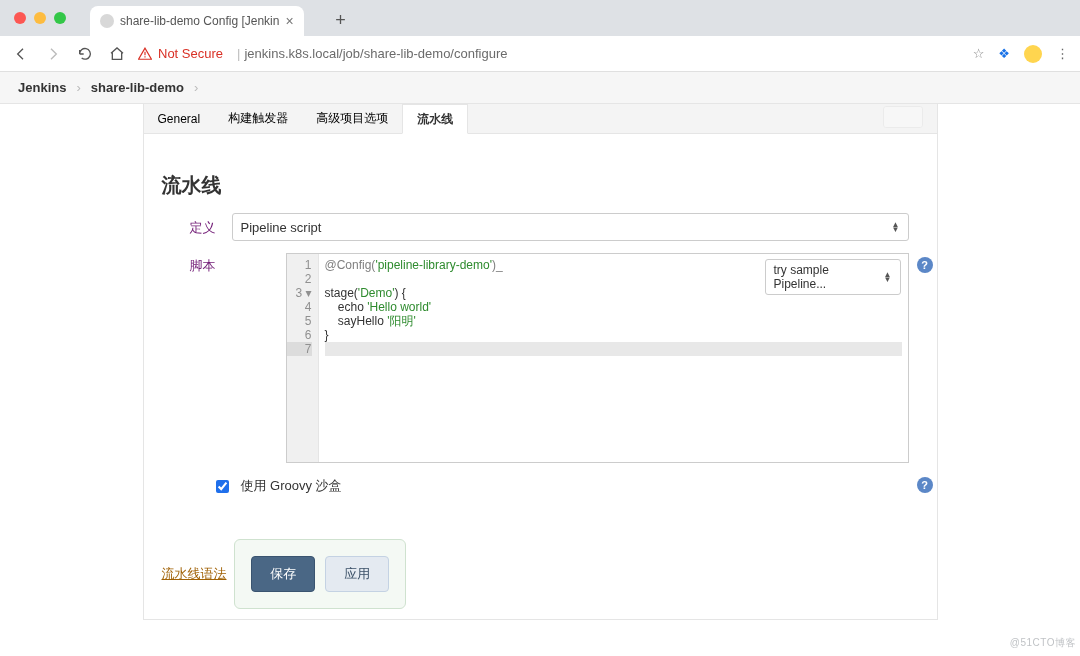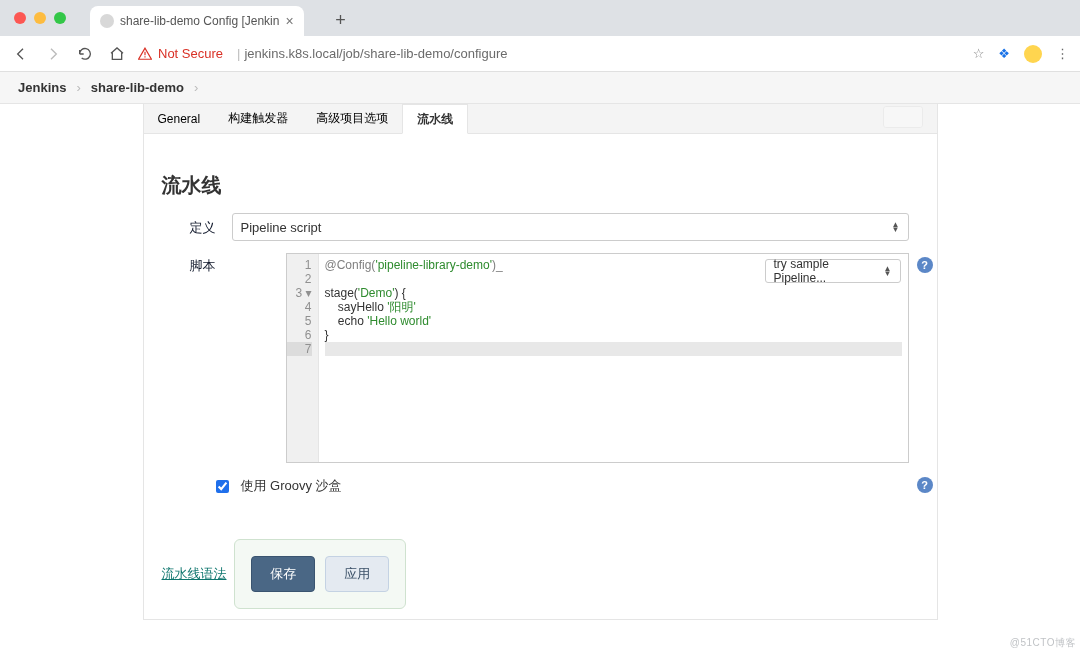--- a/index.html
+++ b/index.html
@@ -28,40 +28,40 @@
 .crumbs .chev{color:#bbb;margin:0 10px}
 .page{display:flex;justify-content:center;padding-top:0}
 .panel{width:795px;border:1px solid #e5e5e5;border-top:none;margin-top:0;background:#fff}
 .tabbar{height:30px;background:#f4f4f4;border-bottom:1px solid #e5e5e5;display:flex;align-items:stretch;position:relative}
 .tabitem{padding:0 14px;display:flex;align-items:center;color:#000000;font-size:12px;cursor:pointer}
 .tabitem.active{background:#fff;border:1px solid #e5e5e5;border-bottom:1px solid #fff;margin-bottom:-1px;color:#333;font-weight:600;border-top:1px solid #e5e5e5}
 .tbghost{position:absolute;right:14px;top:2px;width:40px;height:22px;border:1px solid #ddd;border-radius:3px;opacity:.35;background:#fff}
 .content{padding:20px 28px 10px 18px}
 h2.section{font-size:20px;font-weight:600;margin:18px 0 14px 0}
 .row{display:flex;align-items:flex-start;margin-bottom:12px}
-.lab{width:70px;text-align:right;padding-right:16px;padding-top:6px;color:#0f172a;font-size:13px}
+.lab{width:70px;text-align:right;padding-right:16px;padding-top:6px;color:#701a75;font-size:13px}
 .ctrl{flex:1}
 .select{width:100%;height:28px;border:1px solid #ccc;border-radius:3px;padding:0 8px;background:#fff;display:flex;align-items:center;justify-content:space-between;font-size:13px}
 .caret{display:flex;flex-direction:column;line-height:5px;font-size:8px;color:#555}
 .editor-wrap{position:relative;margin-left:54px}
 .editor{border:1px solid #ccc;display:flex;height:210px;font-family:Menlo,Consolas,monospace;font-size:12px}
 .gutter{width:32px;background:#f0f0f0;border-right:1px solid #e5e5e5;text-align:right;padding:4px 6px 0 0;color:#909090;line-height:14px}
 .gutter div{height:14px}
 .gutter .cur{background:#dcdcdc}
 .code{flex:1;padding:4px 6px 0 6px;line-height:14px}
 .code .ln{height:14px;white-space:pre}
 .code .cur{background:#e8e8e8}
 .tk-ann{color:#808080}.tk-str{color:#2e8b2e}
-.sample{position:absolute;top:6px;right:8px;height:24px;border:1px solid #ccc;border-radius:3px;background:#fff;padding:0 8px;display:flex;align-items:center;justify-content:space-between;width:136px;font-size:12px}
+.sample{position:absolute;top:6px;right:8px;height:36px;border:1px solid #ccc;border-radius:3px;background:#fff;padding:0 8px;display:flex;align-items:center;justify-content:space-between;width:136px;font-size:12px}
 .help{width:16px;height:16px;border-radius:50%;background:#5b87c7;color:#fff;display:flex;align-items:center;justify-content:center;font-size:11px;font-weight:700;position:absolute}
 .help1{top:4px;right:-24px}
 .help2{right:-24px;top:0}
 .sandbox{margin-left:54px;display:flex;align-items:center;gap:12px;margin-top:14px;position:relative}
 .sandbox input{accent-color:#1f6feb}
-.link{color:#0f766e;text-decoration:underline;font-size:13px;margin-top:16px;display:inline-block}
+.link{color:#a16207;text-decoration:underline;font-size:13px;margin-top:16px;display:inline-block}
 .footer{margin-top:44px;border:1px solid #cfe2cf;background:#f4f9f4;border-radius:6px;display:inline-flex;gap:10px;padding:16px;margin-left:4px}
 .pbtn{border-radius:4px;padding:8px 18px;font-size:13px;cursor:pointer;border:1px solid}
 .pbtn.save{background:#4a6785;color:#fff;border-color:#3a5470}
 .pbtn.apply{background:#e4eaf1;color:#3b5168;border-color:#c4d2e3}
 .watermark{position:absolute;right:4px;bottom:6px;color:#c0c3c6;font-size:10px;letter-spacing:.5px}
 .script-row{display:flex;align-items:flex-start;margin-top:6px;position:relative}
 .script-row .lab{padding-top:4px}
 </style>
 </head>
 <body>
@@ -158,22 +158,22 @@
                 <div>3 ▾</div>
                 <div>4</div>
                 <div>5</div>
                 <div>6</div>
                 <div class="cur">7</div>
               </div>
             <div class="code" id="code">
                 <div class="ln"><span class="tk-ann">@Config(</span><span class="tk-str">'pipeline-library-demo'</span><span class="tk-ann">)_</span></div>
                 <div class="ln"></div>
                 <div class="ln">stage(<span class="tk-str">'Demo'</span>) {</div>
+                <div class="ln">    echo <span class="tk-str">'Hello world'</span></div>
                 <div class="ln">    sayHello <span class="tk-str">'阳明'</span></div>
-                <div class="ln">    echo <span class="tk-str">'Hello world'</span></div>
                 <div class="ln">}</div>
                 <div class="ln cur"></div>
               </div>
           </div>
           <div class="sample">
             <span>try sample Pipeline...</span>
             <span class="caret">▲<br>▼</span>
           </div>
           <div class="help help1">?</div>
         </div>

